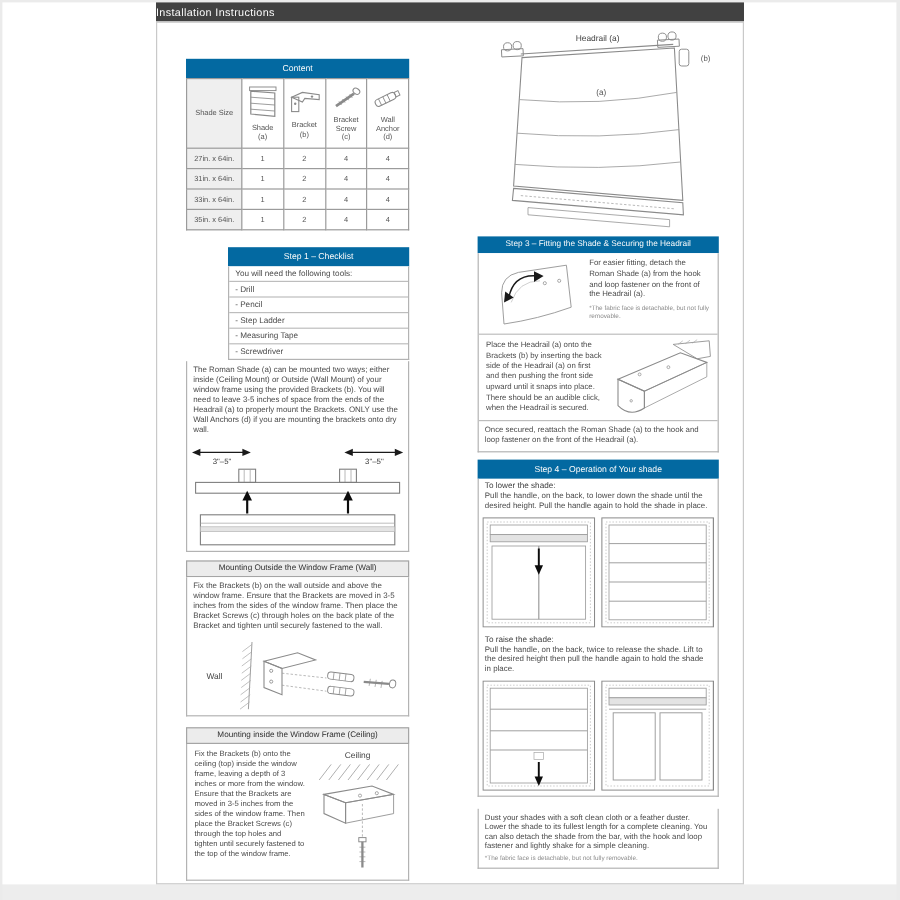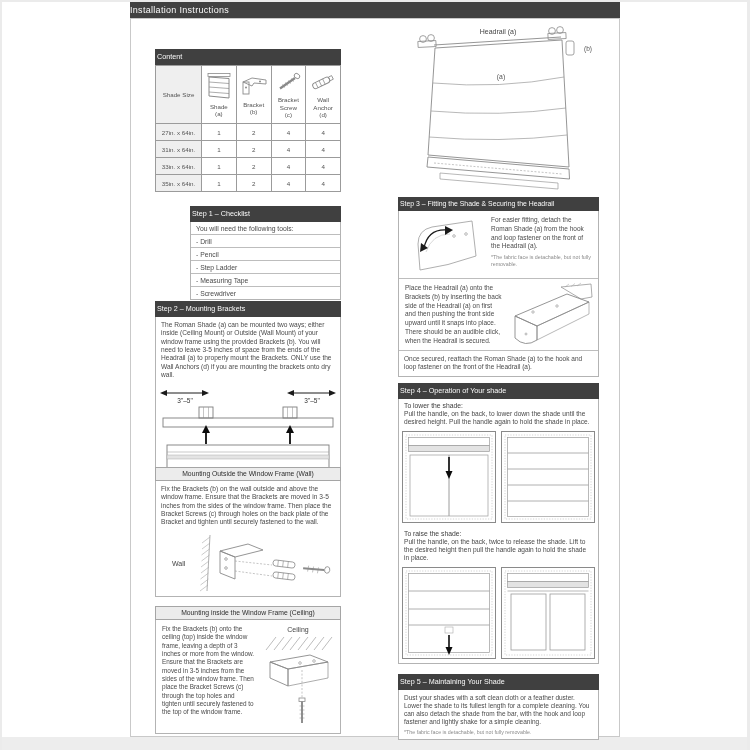--- a/index.html
+++ b/index.html
@@ -14,21 +14,21 @@
 
   .doc { position:absolute; left:130px; top:2px; width:490px; height:735px; }
   .doc-header { height:16px; background:#414141; color:#fbfbfb; font-size:9px; line-height:16px; letter-spacing:.3px; }
   .doc-body { position:absolute; top:16px; left:0; right:0; bottom:0; border:1px solid #c9c9c9; background:#fff; }
 
   .col { position:absolute; top:0; }
   .col-left  { left:24px;  width:186px; }
   .col-right { left:267px; width:201px; }
   .sec { position:absolute; left:0; right:0; }
 
-  .bar-dark  { background:#404040; color:#fbfbfb; font-size:7.2px; padding:3px 2px 4px; }
+  .bar-dark  { background:#0369a1; color:#fbfbfb; font-size:7.2px; text-align:center; padding:3px 2px 4px; }
   .bar-dark.small { font-size:6.9px; }
   .bar-light { background:#ececec; border:1px solid #a5a5a5; color:#2e2e2e; font-size:6.8px; text-align:center; padding:2px 0 3px; }
   .sec-box   { border:1px solid #b3b3b3; border-top:none; background:#fff; }
 
   
   .ctable { width:100%; border-collapse:collapse; table-layout:fixed; }
   .ctable td { border:1px solid #9b9b9b; text-align:center; vertical-align:middle; font-size:6.2px; color:#555; padding:1px; }
   .ctable .sizecol { width:46px; background:#efefef; }
   .ctable .head td { height:58px; }
   .ctable .drow td { height:17px; }
@@ -167,21 +167,20 @@
           <div class="chk">You will need the following tools:</div>
           <div class="chk">- Drill</div>
           <div class="chk">- Pencil</div>
           <div class="chk">- Step Ladder</div>
           <div class="chk">- Measuring Tape</div>
           <div class="chk">- Screwdriver</div>
         </div>
       </div>
 
       <div class="sec" style="top:282px;">
-        <div class="bar-dark">Step 2 – Mounting Brackets</div>
         <div class="sec-box">
           <p class="ptext">The Roman Shade (a) can be mounted two ways; either inside (Ceiling Mount) or Outside (Wall Mount) of your window frame using the provided Brackets (b). You will need to leave 3-5 inches of space from the ends of the Headrail (a) to properly mount the Brackets. ONLY use the Wall Anchors (d) if you are mounting the brackets onto dry wall.</p>
           <div class="diag-center">
             <svg class="diag" width="180" height="88" viewBox="0 0 180 88">
               <line x1="7" y1="9" x2="46" y2="9" stroke="#1a1a1a" stroke-width="1"></line>
               <polygon points="2,9 9,6 9,12" fill="#1a1a1a"></polygon>
               <polygon points="51,9 44,6 44,12" fill="#1a1a1a"></polygon>
               <text x="27" y="19" font-size="6.5" text-anchor="middle" fill="#333">3"–5"</text>
               <line x1="134" y1="9" x2="173" y2="9" stroke="#1a1a1a" stroke-width="1"></line>
               <polygon points="129,9 136,6 136,12" fill="#1a1a1a"></polygon>
@@ -393,21 +392,20 @@
               <rect x="6.5" y="14.5" width="81" height="6" fill="#e3e3e3" stroke="#9c9c9c" stroke-width="0.7"></rect>
               <line x1="6.5" y1="24" x2="87.5" y2="24" stroke="#9c9c9c" stroke-width="0.7"></line>
               <rect x="10" y="27" width="35" height="56" fill="none" stroke="#9c9c9c" stroke-width="0.8"></rect>
               <rect x="49" y="27" width="35" height="56" fill="none" stroke="#9c9c9c" stroke-width="0.8"></rect>
             </svg>
           </div>
         </div>
       </div>
 
       <div class="sec" style="top:655px;">
-        <div class="bar-dark">Step 5 – Maintaining Your Shade</div>
         <div class="sec-box">
           <p class="ptext" style="font-size:6.5px; line-height:1.22;">Dust your shades with a soft clean cloth or a feather duster. Lower the shade to its fullest length for a complete cleaning. You can also detach the shade from the bar, with the hook and loop fastener and lightly shake for a simple cleaning.</p>
           <div class="note" style="margin:1px 5px 4px;">*The fabric face is detachable, but not fully removable.</div>
         </div>
       </div>
 
     </div>
   </div>
 </div>
 

